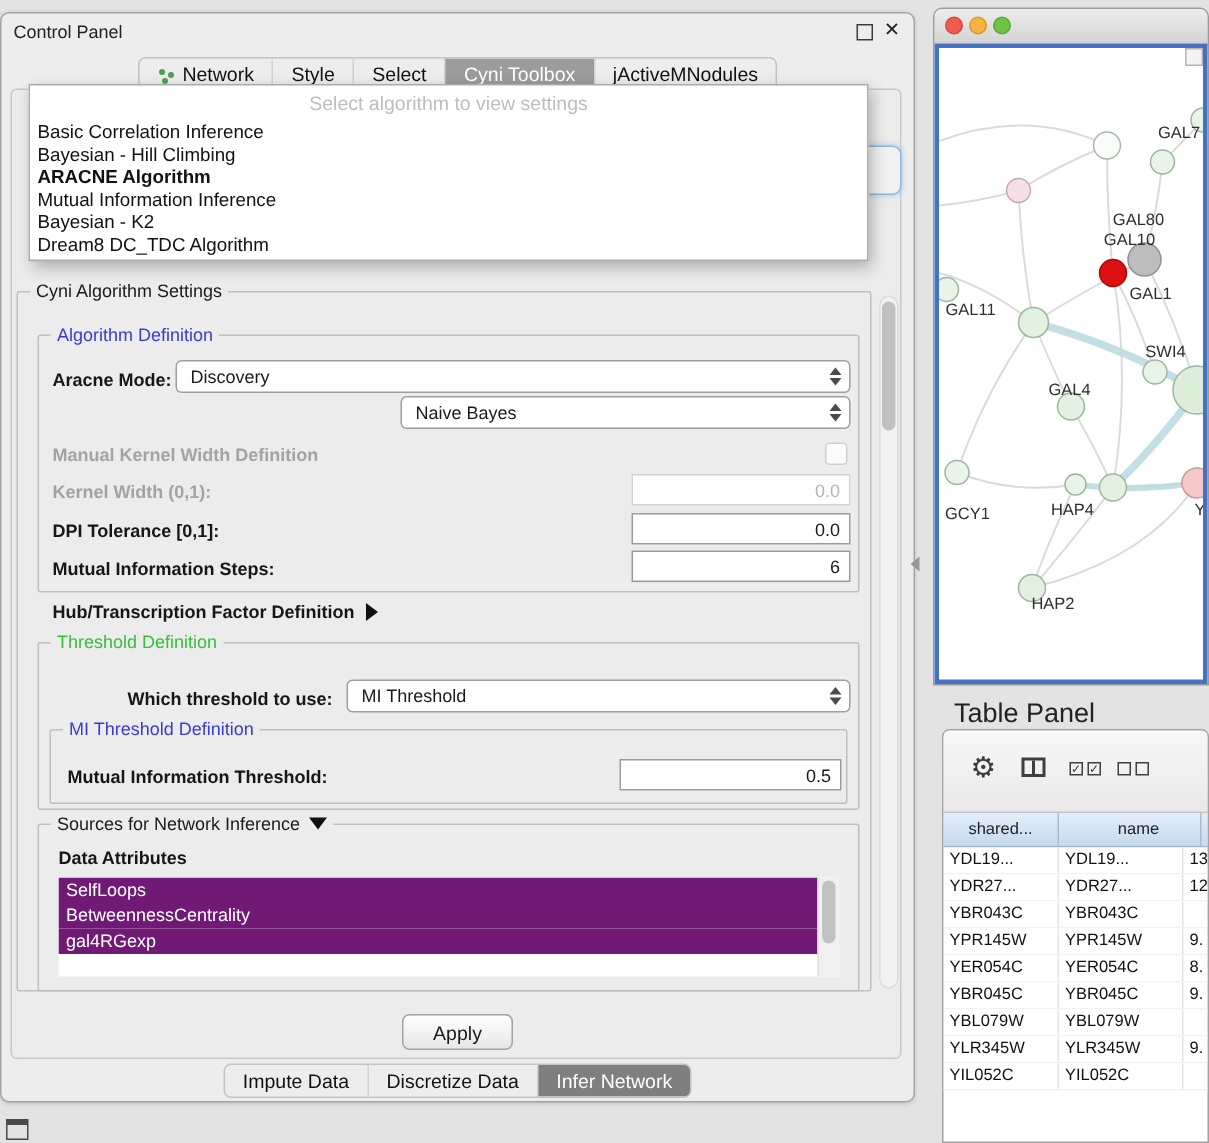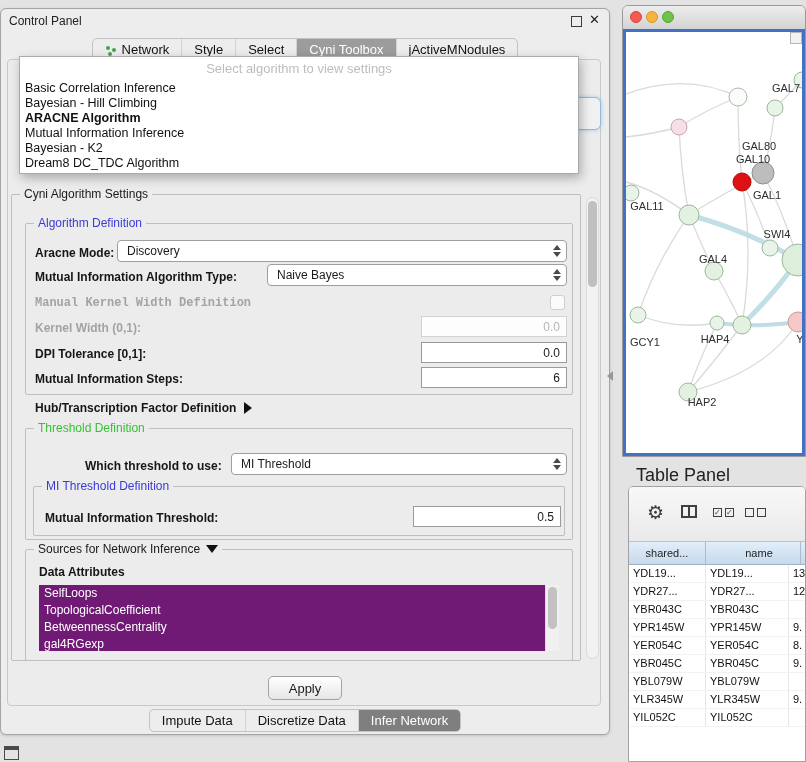--- a/index.html
+++ b/index.html
@@ -167,30 +167,29 @@
 
   <span class="label" style="left:34px;top:237px;">Aracne Mode:</span>
   <div class="combo" style="left:116px;top:231px;width:450px;">
     <span>Discovery</span>
     <span class="stepper">
         <i class="up"></i>
         <i class="down"></i>
       </span>
   </div>
 
-  <span class="label" style="left:34px;top:261px;">Mutual Information Algorithm Type:</span>
   <div class="combo" style="left:266px;top:255px;width:300px;">
     <span>Naive Bayes</span>
     <span class="stepper">
         <i class="up"></i>
         <i class="down"></i>
       </span>
   </div>
 
-  <span class="label disabled" style="left:34px;top:287px;font-family:Liberation Mono, monospace;">Manual Kernel Width Definition</span>
+  <span class="label disabled" style="left:34px;top:287px;">Manual Kernel Width Definition</span>
   <div class="checkbox" style="left:549px;top:286px;"></div>
 
   <span class="label disabled" style="left:34px;top:312px;">Kernel Width (0,1):</span>
   <div class="field disabled" style="left:420px;top:307px;width:146px;">
     <span>0.0</span>
   </div>
 
   <span class="label" style="left:34px;top:338px;">DPI Tolerance [0,1]:</span>
   <div class="field" style="left:420px;top:333px;width:146px;">
     <span>0.0</span>
@@ -230,21 +229,20 @@
   <div class="groupbox" id="sources-box">
     <span id="sources-title-row">
       <span class="t">Sources for Network Inference</span>
       <span class="tri-down"></span>
     </span>
   </div>
   <span class="label" style="left:38px;top:556px;">Data Attributes</span>
   <div class="abs" id="attr-list">
     <div id="attr-items">
         <div class="attr-item">SelfLoops</div>
-        <div class="attr-item">TopologicalCoefficient</div>
         <div class="attr-item">BetweennessCentrality</div>
         <div class="attr-item">gal4RGexp</div>
       </div>
     <div id="list-scrollbar">
       <div id="list-thumb"></div>
     </div>
   </div>
 
   <div class="abs" id="main-scrollbar">
     <div id="main-thumb"></div>

